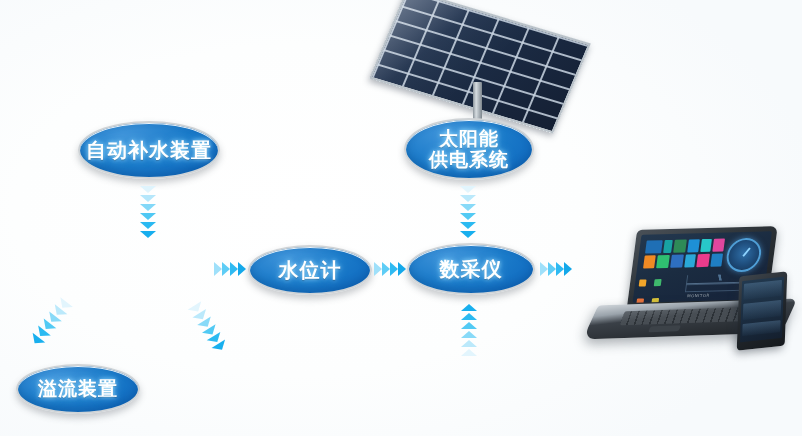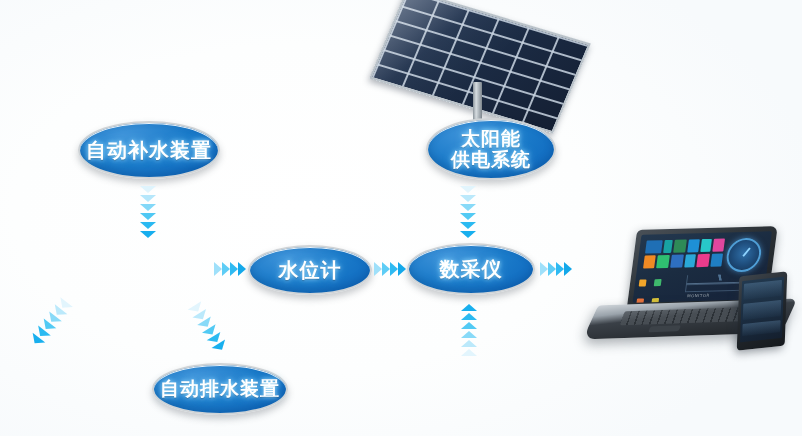--- a/index.html
+++ b/index.html
@@ -180,38 +180,38 @@
       <div class="gloss"></div>
     </div>
     <div class="panel-pole"></div>
     <div class="panel-base"></div>
   </div>
 
   <div class="node med" style="left:78px;top:121px;width:142px;height:58px;text-align:center;">
     <span class="label">自动补水装置</span>
   </div>
 
-  <div class="node two" style="left:426px;top:118px;width:130px;height:62px;">
+  <div class="node two" style="left:404px;top:118px;width:130px;height:62px;">
     <span class="label">太阳能
 供电系统</span>
   </div>
 
 
   <div class="node med" style="left:248px;top:245px;width:124px;height:50px;">
     <span class="label">水位计</span>
   </div>
 
   <div class="node med" style="left:407px;top:243px;width:128px;height:52px;">
     <span class="label">数采仪</span>
   </div>
 
-
-  <div class="node small" style="left:152px;top:363px;width:136px;height:52px;">
-    <span class="label">自动排水装置</span>
-  </div>
+  <div class="node small" style="left:16px;top:364px;width:124px;height:50px;">
+    <span class="label">溢流装置</span>
+  </div>
+
 
 
   <div class="arrow" style="left:140px;top:186px;width:20px;height:54px;">
     <i class="chev d" style="left:0;top:0;color:#dff4fd;"></i>
     <i class="chev d" style="left:0;top:9px;color:#b6e7fb;"></i>
     <i class="chev d" style="left:0;top:18px;color:#83d8f8;"></i>
     <i class="chev d" style="left:0;top:27px;color:#4fc8f4;"></i>
     <i class="chev d" style="left:0;top:36px;color:#2ab9f1;"></i>
     <i class="chev d" style="left:0;top:45px;color:#17aeee;"></i>
   </div>

